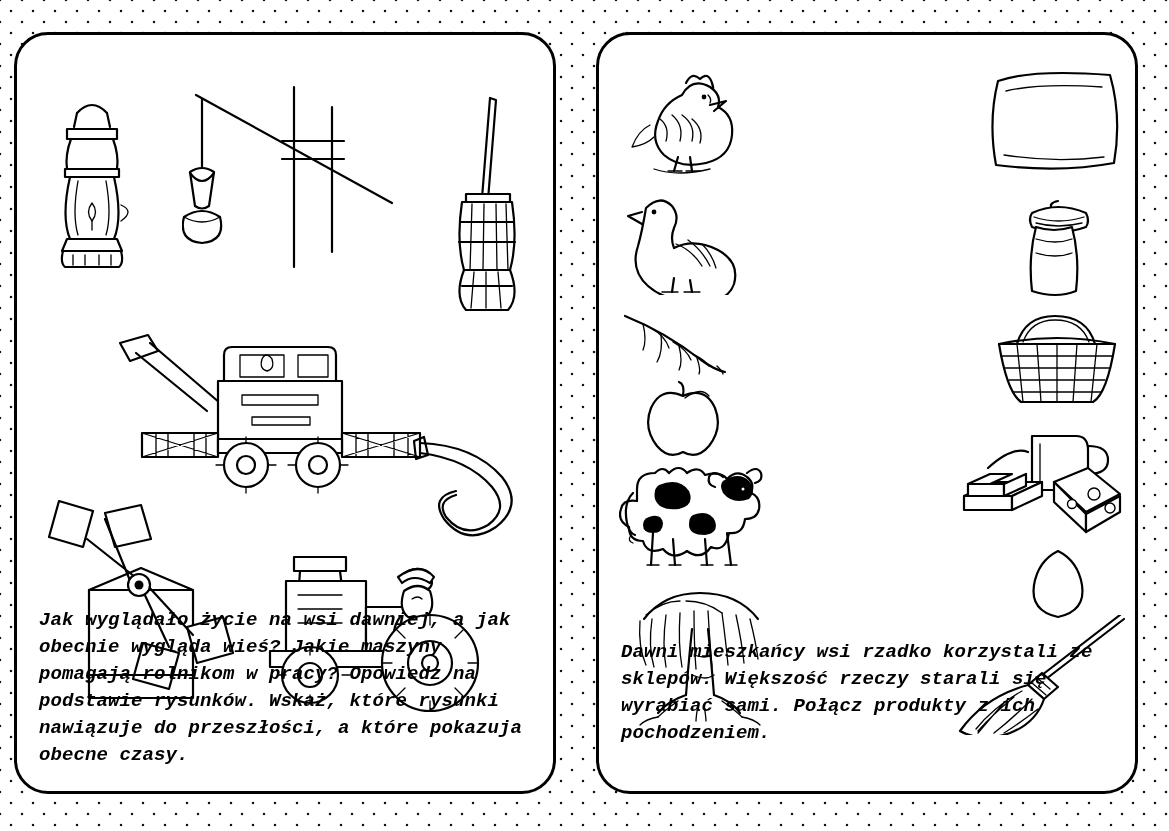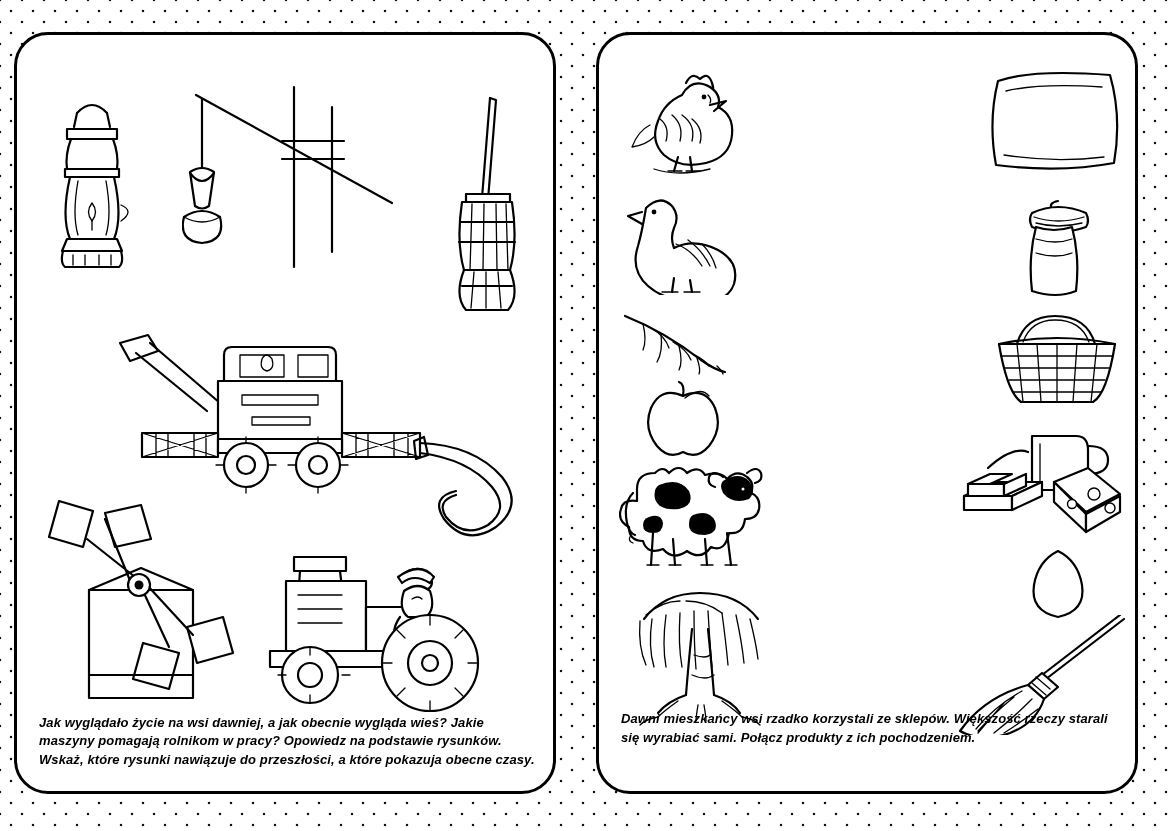--- a/index.html
+++ b/index.html
@@ -32,24 +32,24 @@
     border-radius: 34px;
     box-sizing: border-box;
   }
   #panel-left  { left: 14px;  top: 32px; width: 542px; height: 762px; }
   #panel-right { left: 596px; top: 32px; width: 542px; height: 762px; padding-left: 16px; }
 
   .caption {
     position: absolute;
     left: 22px;
     right: 18px;
-    font-family: Liberation Sans, sans-serif;
+    font-family: Liberation Mono, monospace;
     font-weight: 700;
     font-style: italic;
-    font-size: 13px;
+    font-size: 19px;
     line-height: 1.42;
     color: #000000;
     letter-spacing: 0.1px;
   }
   #caption-left  { bottom: 22px; }
   #caption-right { bottom: 44px; }
 
   .art {
     position: absolute;
     overflow: visible;

